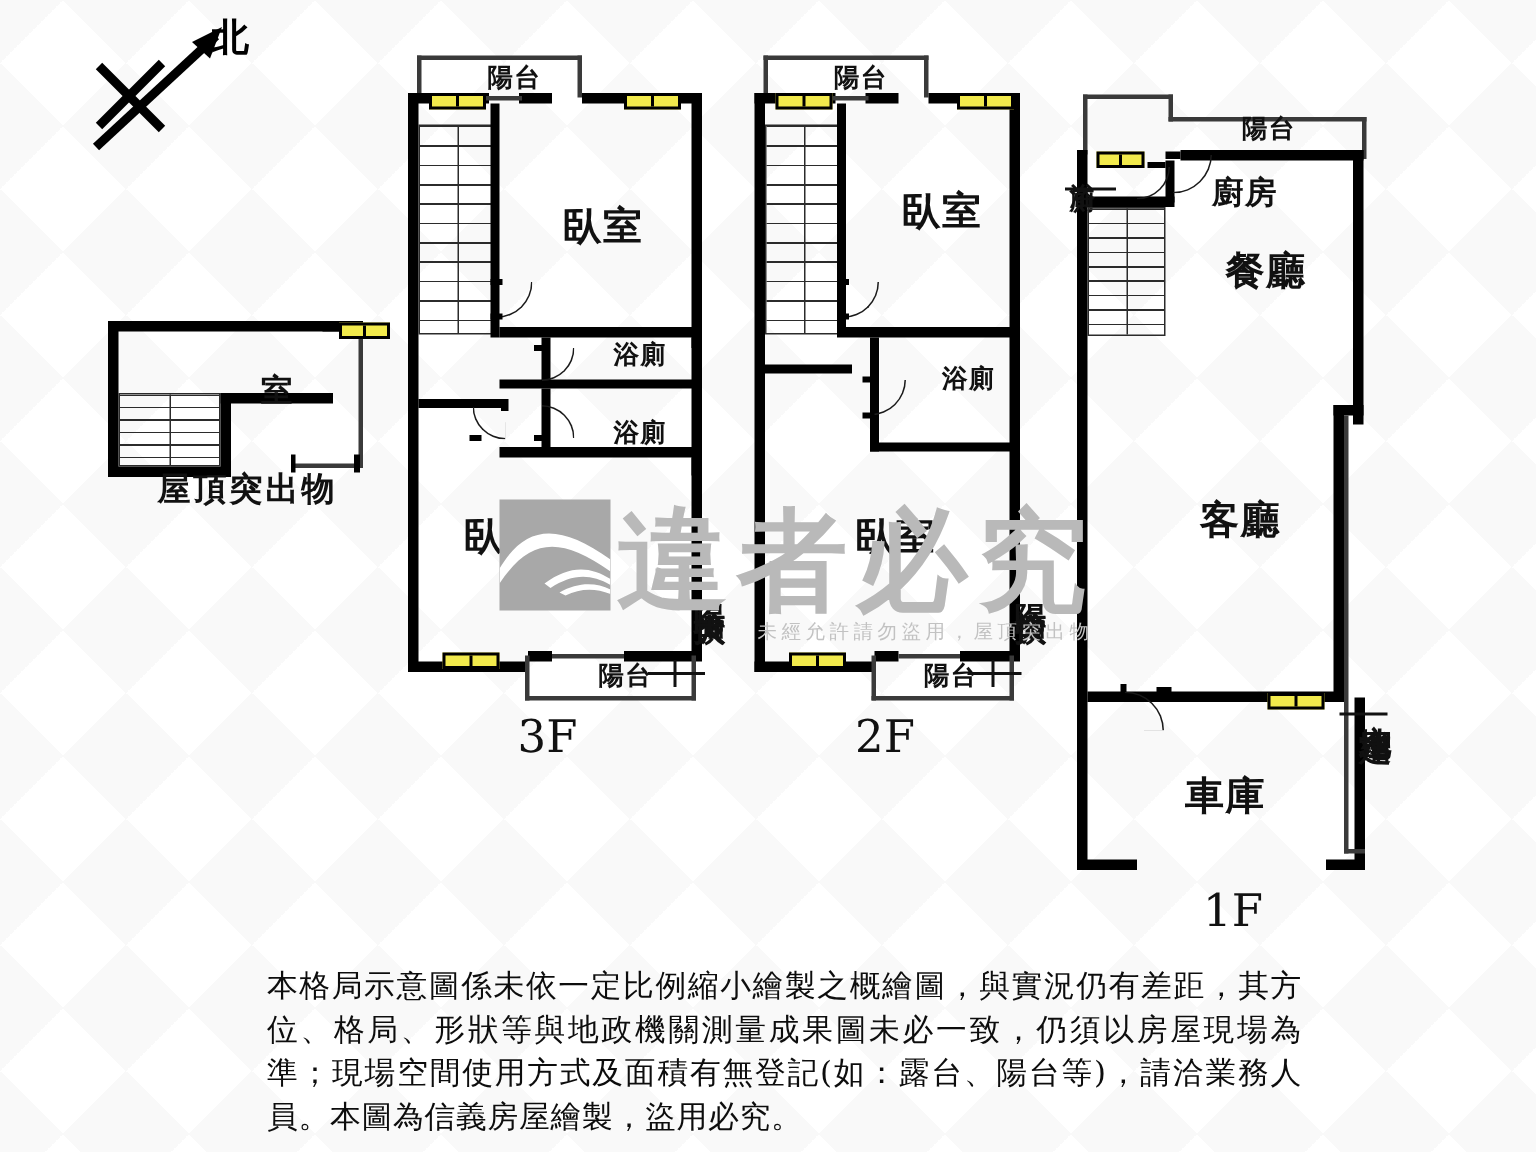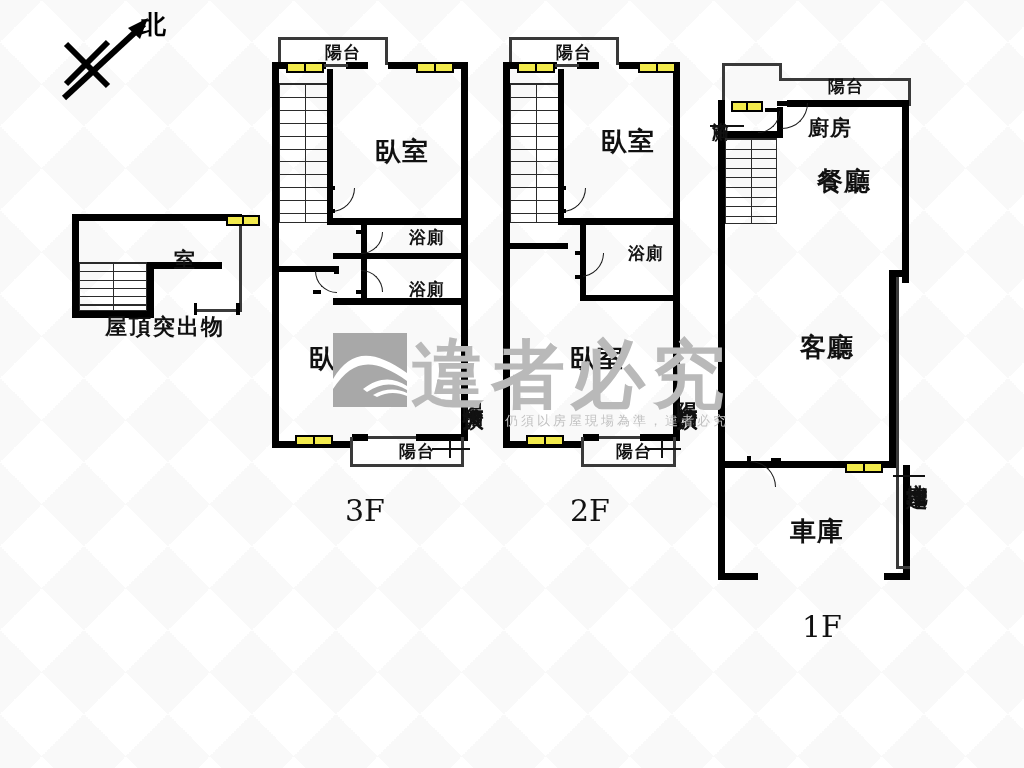--- a/index.html
+++ b/index.html
@@ -98,21 +98,20 @@
     writing-mode: vertical-rl;
     text-orientation: upright;
     letter-spacing: 2px;
     white-space: nowrap;
   }
   .lbl.floor {
     font-family: "DejaVu Serif", "Liberation Serif", serif;
     font-size: 30px;
     font-weight: 500;
     letter-spacing: 0;
-    margin-top: 19px;
   }
   .lbl.caption { font-size: 22px; font-weight: 600; letter-spacing: 2px; }
 
   .leader { position: absolute; background: #111111; }
 
   
   .north-wrap { position: absolute; }
   .north-lbl {
     position: absolute;
     font-size: 25px;
@@ -357,16 +356,17 @@
   <div class="wm" style="left:333px; top:333px;">
     <div class="wm-logo">
       <svg width="74" height="74" viewBox="0 0 74 74">
         <path d="M0 46 C18 16 40 16 74 40 L74 48 C40 24 20 26 0 56 Z" fill="#ffffff"></path>
         <path d="M30 56 C46 44 60 44 74 53 L74 57 C60 49 48 50 34 59 Z" fill="#ffffff"></path>
         <path d="M40 62 C52 55 64 55 74 60 L74 63 C64 59 54 59 44 64 Z" fill="#ffffff"></path>
       </svg>
     </div>
     <div class="wm-text" style="position:absolute; left:78px; top:4px;">違者必究</div>
   </div>
-  <div class="wm-sub" style="left:505px; top:412px;">仍須以房屋現場為準，違者必究</div>
-
+  <div class="wm-sub" style="left:505px; top:412px;">未經允許請勿盜用，屋頂突出物</div>
+
+  <div class="disclaimer">本格局示意圖係未依一定比例縮小繪製之概繪圖，與實況仍有差距，其方位、格局、形狀等與地政機關測量成果圖未必一致，仍須以房屋現場為準；現場空間使用方式及面積有無登記(如：露台、陽台等)，請洽業務人員。本圖為信義房屋繪製，盜用必究。</div>
 
 </div>
 
 </body></html>

